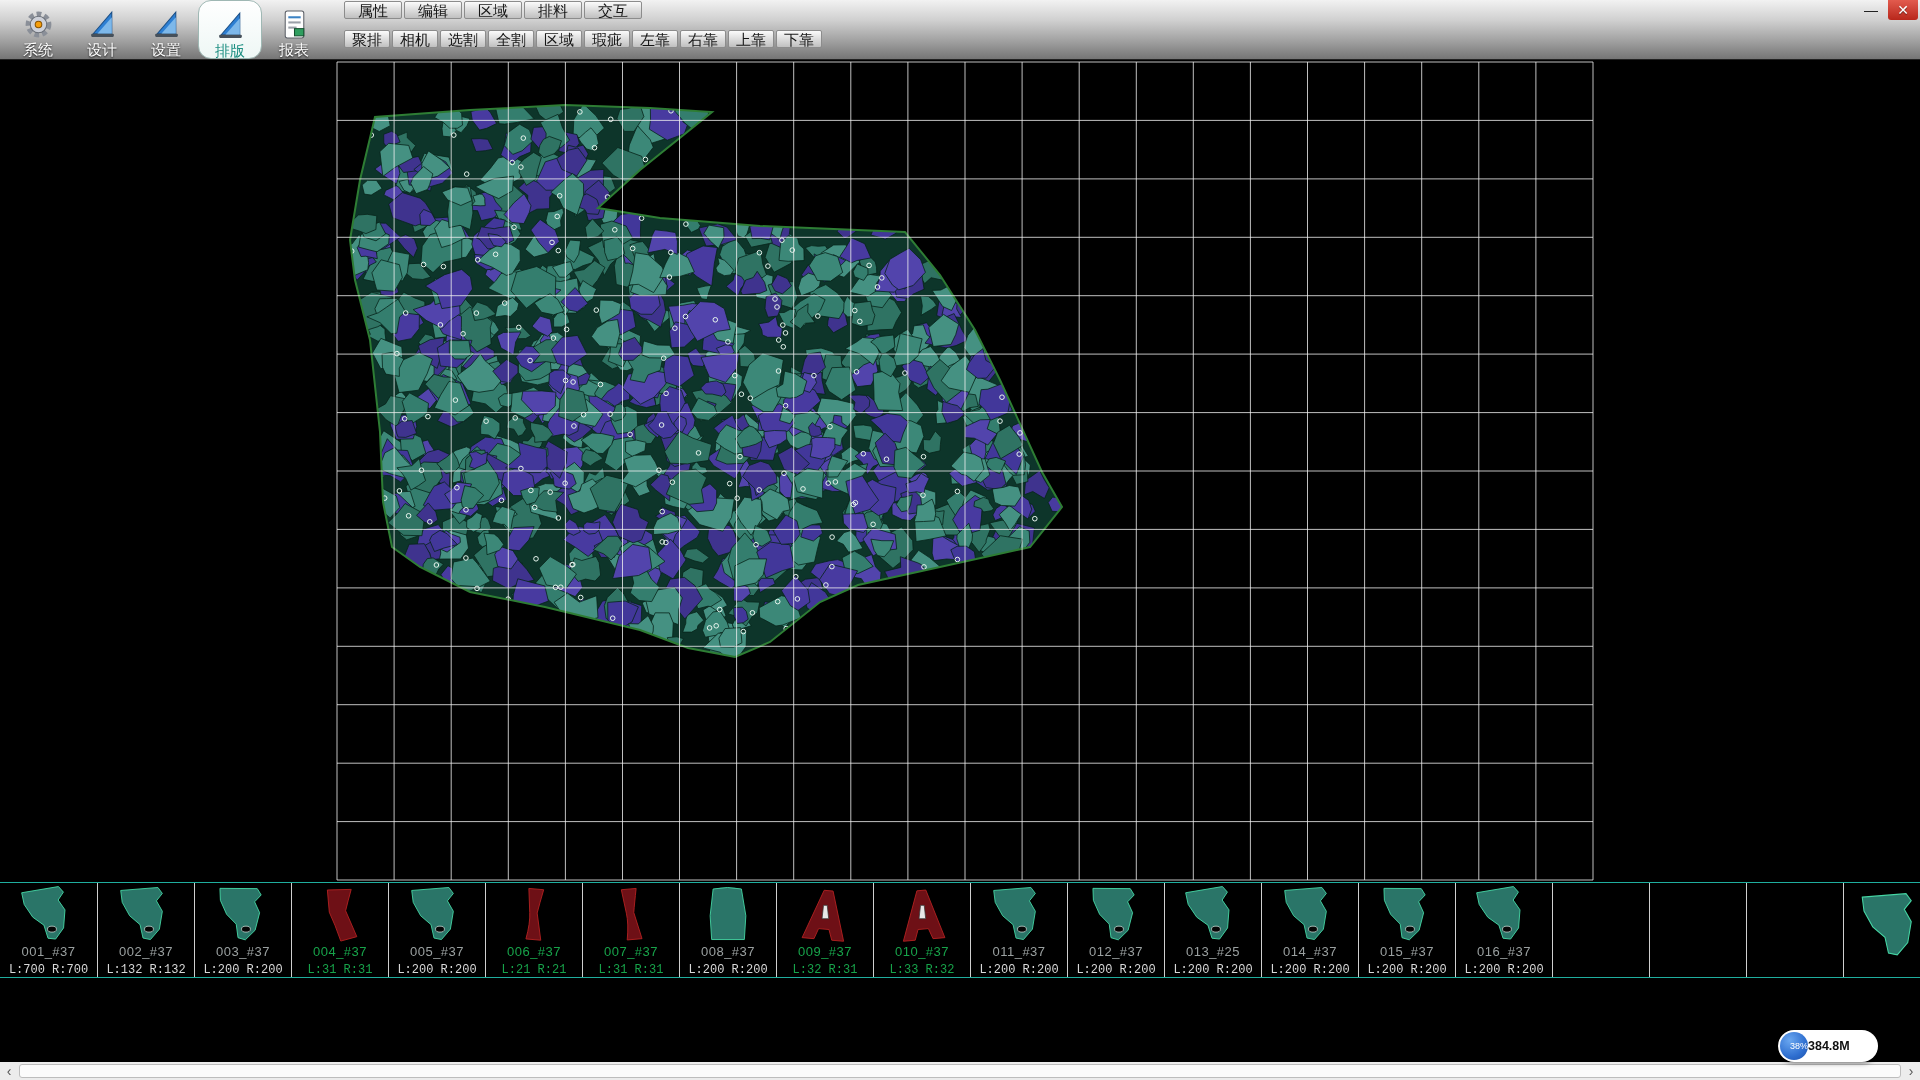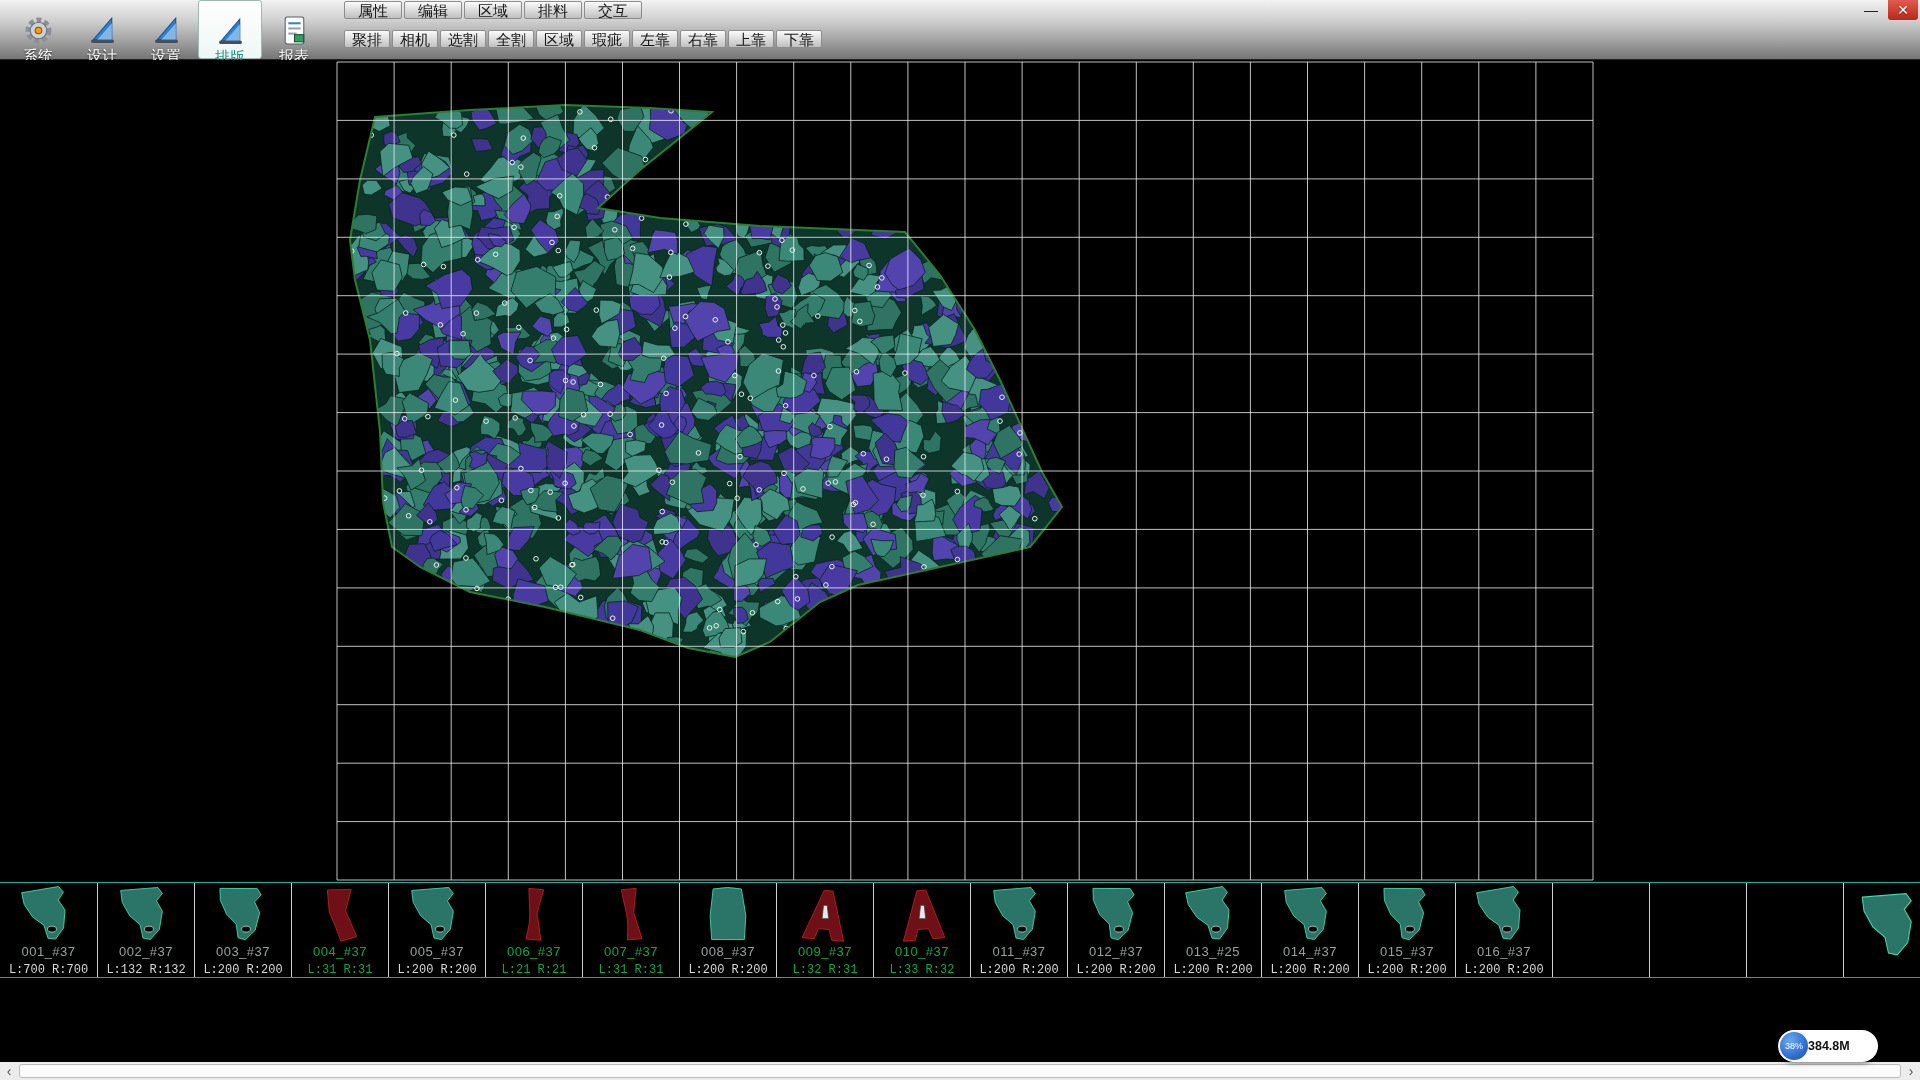--- a/index.html
+++ b/index.html
@@ -6,26 +6,26 @@
   html,body{width:1920px;height:1080px;overflow:hidden;background:#000;
     font-family:"Liberation Sans","DejaVu Sans",sans-serif}
   #app{position:relative;width:1920px;height:1080px}
 
   
   #toolbar{position:absolute;top:0;left:0;width:100%;height:60px;
     background:linear-gradient(180deg,#f2f2f2 0%,#cfcfcf 35%,#a0a0a0 70%,#757575 100%);
     border-bottom:1px solid #222}
   #big-buttons{position:absolute;left:6px;top:0;height:60px;display:flex}
   .big-btn{width:64px;height:59px;display:flex;flex-direction:column;align-items:center;
-    padding-top:14px;cursor:pointer}
+    padding-top:8px;cursor:pointer}
   .big-btn .big-icon{width:33px;height:33px}
   .big-btn .big-icon svg{width:100%;height:100%}
   .big-label{font-size:15px;color:#fff;text-shadow:0 1px 2px rgba(0,0,0,.85);margin-top:0}
   .big-btn.active{background:linear-gradient(180deg,#ffffff,#eef7f5);
-    border:1px solid #9fb8b4;border-radius:3px}
+    border:1px solid #9fb8b4;border-radius:13px}
   .big-btn.active .big-label{color:#1d8f82;text-shadow:none}
   #menus{position:absolute;left:344px;top:1px}
   .menu-row{display:flex;gap:2px}
   .menu-btn{height:18px;padding:0 13px;font-size:15px;color:#151515;
     background:linear-gradient(180deg,#fbfbfb,#dadada 55%,#c0c0c0);
     border:1px solid #8c8c8c;border-radius:2px;cursor:pointer;font-family:inherit;white-space:nowrap}
   #menu-row2{margin-top:11px}
   #menu-row2 .menu-btn{padding:0 7px}
   #win-controls{position:absolute;right:2px;top:0;display:flex;gap:2px}
   .win-btn{width:30px;height:20px;display:flex;align-items:center;justify-content:center;
@@ -46,21 +46,21 @@
   .thumb-name{font-size:13px;letter-spacing:.5px}
   .thumb-name.gray{color:#9aa0a0}.thumb-name.green{color:#17a34a}
   .thumb-lr{font-size:12px;margin-top:4px;font-family:"Liberation Mono","DejaVu Sans Mono",monospace}
   .thumb-lr.gray{color:#d8d8d8}.thumb-lr.green{color:#17a34a}
 
   
   #status-pill{position:absolute;left:1778px;top:1030px;width:100px;height:32px;background:#fff;
     border-radius:16px;display:flex;align-items:center;box-shadow:0 1px 5px rgba(0,0,0,.55);z-index:5}
   #progress-circle{width:28px;height:28px;margin-left:2px;border-radius:50%;
     background:radial-gradient(circle at 35% 30%,#6aa7f0,#2f6fd0 60%,#1c4fa8);
-    color:#fff;font-size:9px;display:flex;align-items:center;justify-content:center}
+    color:#fff;font-size:9px;display:flex;align-items:center;justify-content:flex-end}
   #mem-text{font-size:12.5px;color:#111;margin-left:0;font-weight:600}
 
   
   #hscroll{position:absolute;left:0;top:1062px;width:1920px;height:18px;background:#ececec;
     display:flex;align-items:center}
   .scroll-arrow{width:18px;height:18px;display:flex;align-items:center;justify-content:center;
     color:#555;font-size:14px;cursor:pointer}
   #scroll-thumb{flex:1;height:14px;margin:0 1px;background:#fbfbfb;
     border:1px solid #bdbdbd;border-radius:3px;cursor:grab}
 </style>

